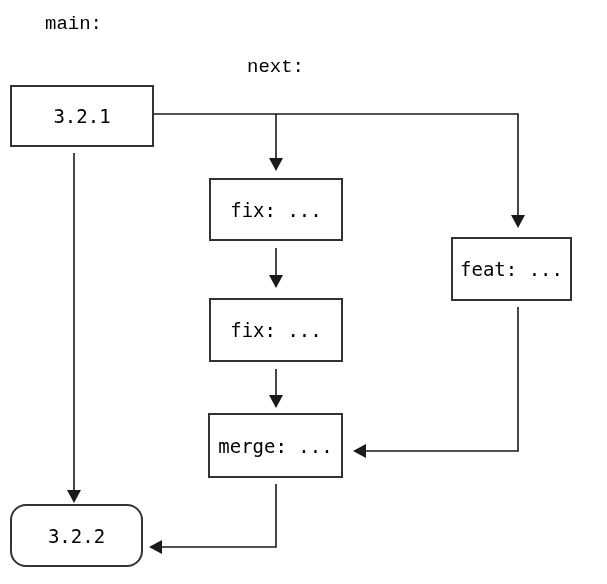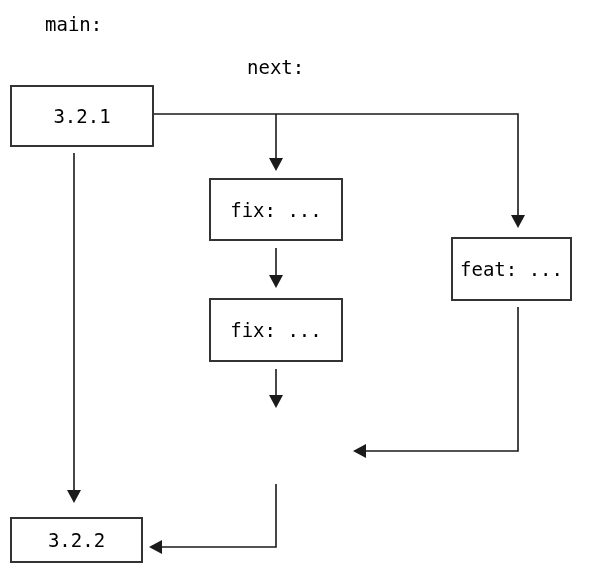--- a/index.html
+++ b/index.html
@@ -15,20 +15,21 @@
     font-family: "DejaVu Sans Mono", "Liberation Mono", monospace;
     color: #000000;
     overflow: hidden;
   }
   .col-label {
     position: absolute;
     font-size: 19px;
     line-height: 22px;
     white-space: pre;
     color: #000000;
+    font-family: Liberation Mono, monospace;
   }
   .node {
     position: absolute;
     box-sizing: border-box;
     border: 2px solid #333333;
     background: #ffffff;
     display: flex;
     align-items: center;
     justify-content: center;
   }
@@ -91,22 +92,25 @@
   </div>
 
   <div class="node" style="left:209px; top:178px; width:134px; height:63px;">
     <span class="label">fix: ...</span>
   </div>
 
   <div class="node" style="left:209px; top:298px; width:134px; height:64px;">
     <span class="label">fix: ...</span>
   </div>
 
+  <div class="node" style="left:208px; top:413px; width:135px; height:65px;">
+    <span class="label">merge: ...</span>
+  </div>
 
   <div class="node" style="left:451px; top:237px; width:121px; height:64px;">
     <span class="label">feat: ...</span>
   </div>
 
-  <div class="node" style="left:10px; top:517px; width:133px; height:46px;">
+  <div class="node" style="left:10px; top:504px; width:133px; height:63px;border-radius:16px;">
     <span class="label">3.2.2</span>
   </div>
 
 </div>
 
 </body></html>

